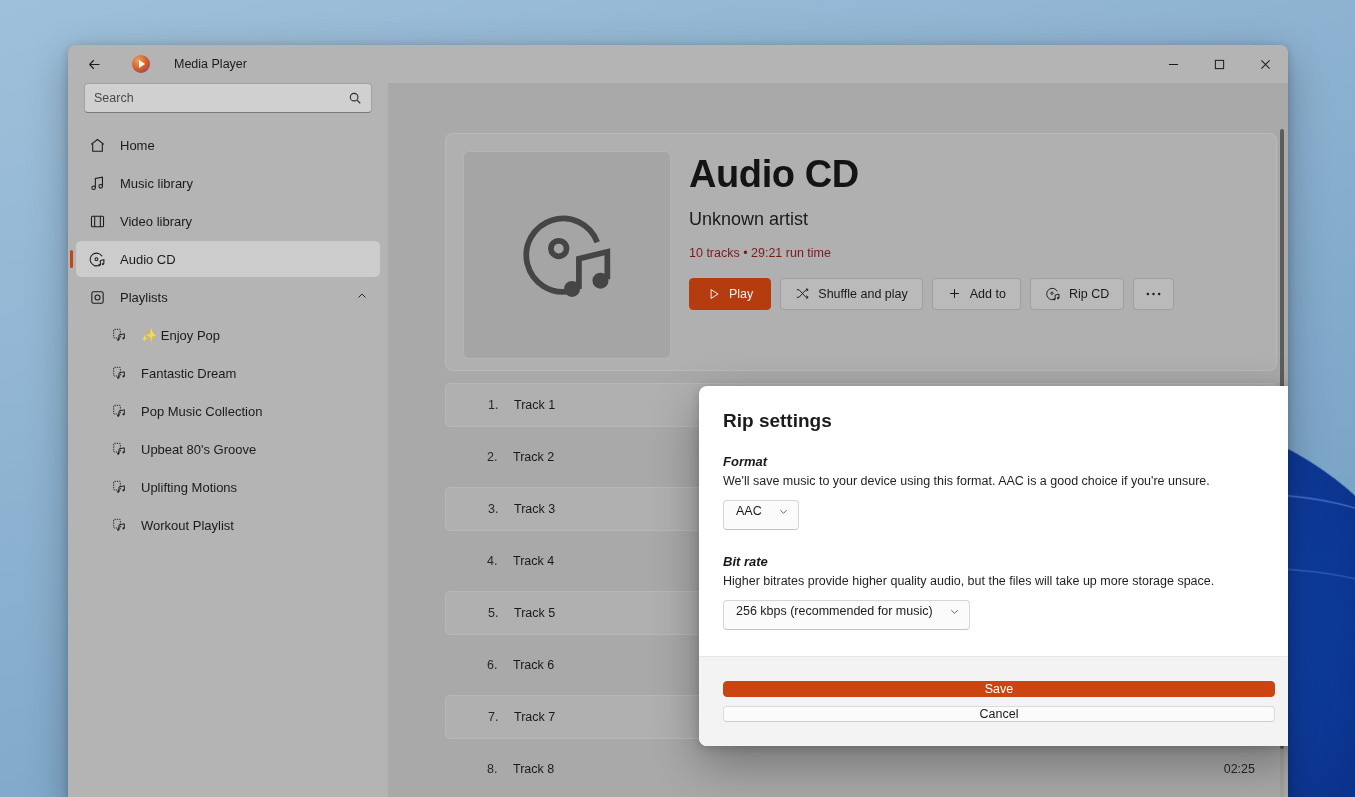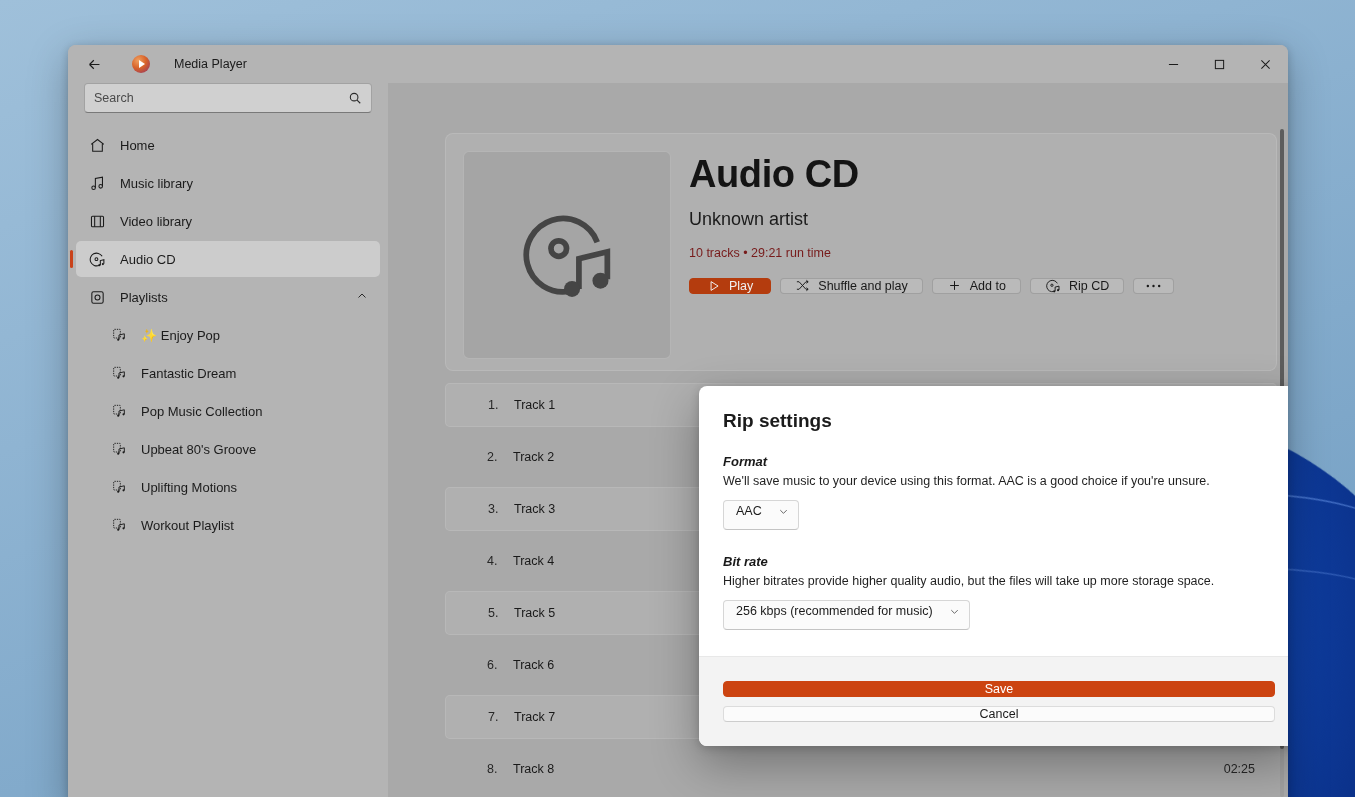--- a/index.html
+++ b/index.html
@@ -258,21 +258,21 @@
     color: #7f1d1d;
     margin-top: 16px;
   }
   .album-actions {
     display: flex;
     gap: 9px;
     margin-top: 18px;
     align-items: center;
   }
   .btn {
-    height: 16px;
+    height: 32px;
     display: inline-flex;
     align-items: center;
     gap: 8px;
     padding: 0 14px;
     border-radius: 4px;
     font-size: 12.5px;
     cursor: pointer;
     border: 1px solid rgba(0,0,0,0.14);
     background: rgba(255,255,255,0.16);
     color: #1b1b1b;

